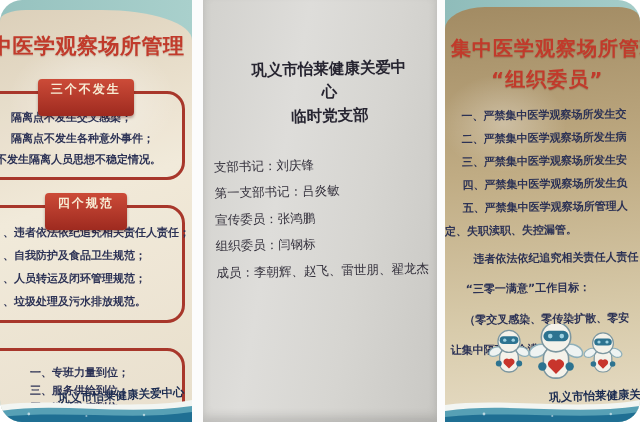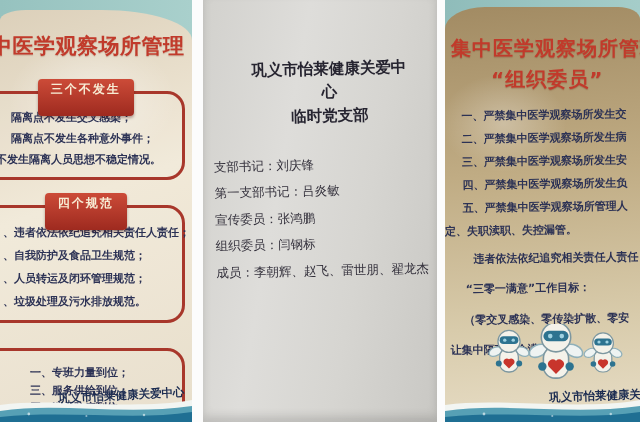--- a/index.html
+++ b/index.html
@@ -1,17 +1,17 @@
 <!DOCTYPE html>
 <html><head>
 <meta charset="utf-8">
 <style>
   html,body{margin:0;padding:0;background:#ffffff;}
   body{width:640px;height:422px;font-family:"DejaVu Sans","Liberation Sans",sans-serif;}
-  .collage{position:relative;width:640px;height:422px;background:#fcfcfc;overflow:hidden;}
+  .collage{position:relative;width:640px;height:422px;background:#fcfcfc;overflow:hidden;border-radius:22px;}
   .photo{position:absolute;top:0;height:422px;overflow:hidden;}
 
   
   #photo-left{left:0;width:192px;background:linear-gradient(90deg,#96c2bf,#a9d0cc);}
   .poster-l{position:absolute;left:0;right:0;top:10px;bottom:0;
     background:linear-gradient(160deg,#dcd0ba,#f1e9d8 45%,#e7decb);
     border-radius:26px 90px 0 0/10px 30px 0 0;}
   .poster-l .glare{position:absolute;inset:0;pointer-events:none;
     background:radial-gradient(ellipse 120px 90px at 48% 22%,rgba(255,255,255,.45),rgba(255,255,255,0) 70%);}
   .title-l{position:absolute;top:22px;left:-9px;color:#c13a2b;font-size:21px;font-weight:bold;

